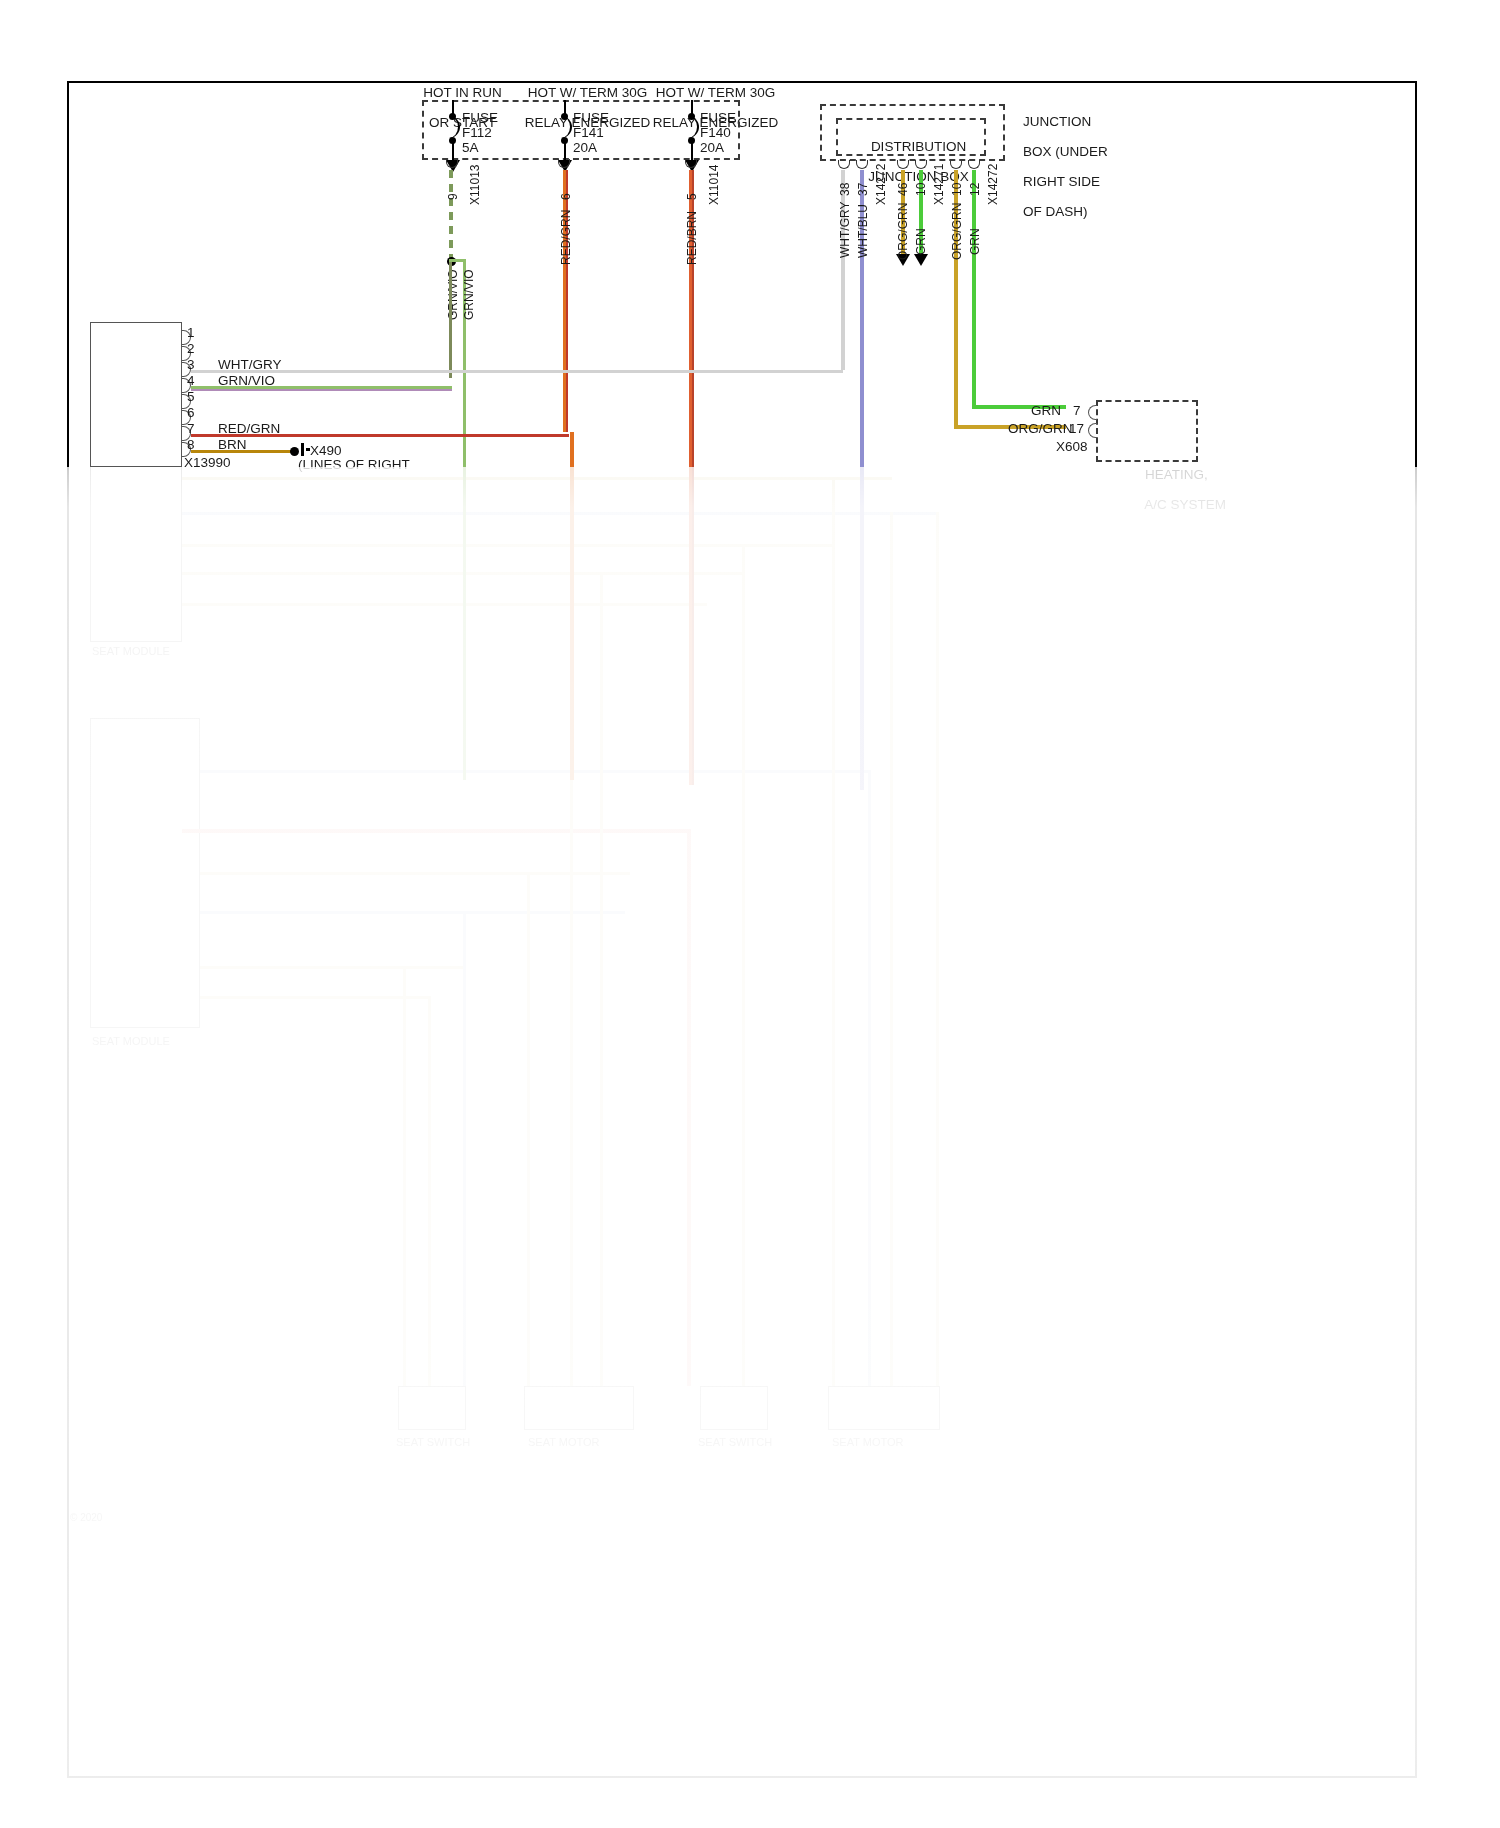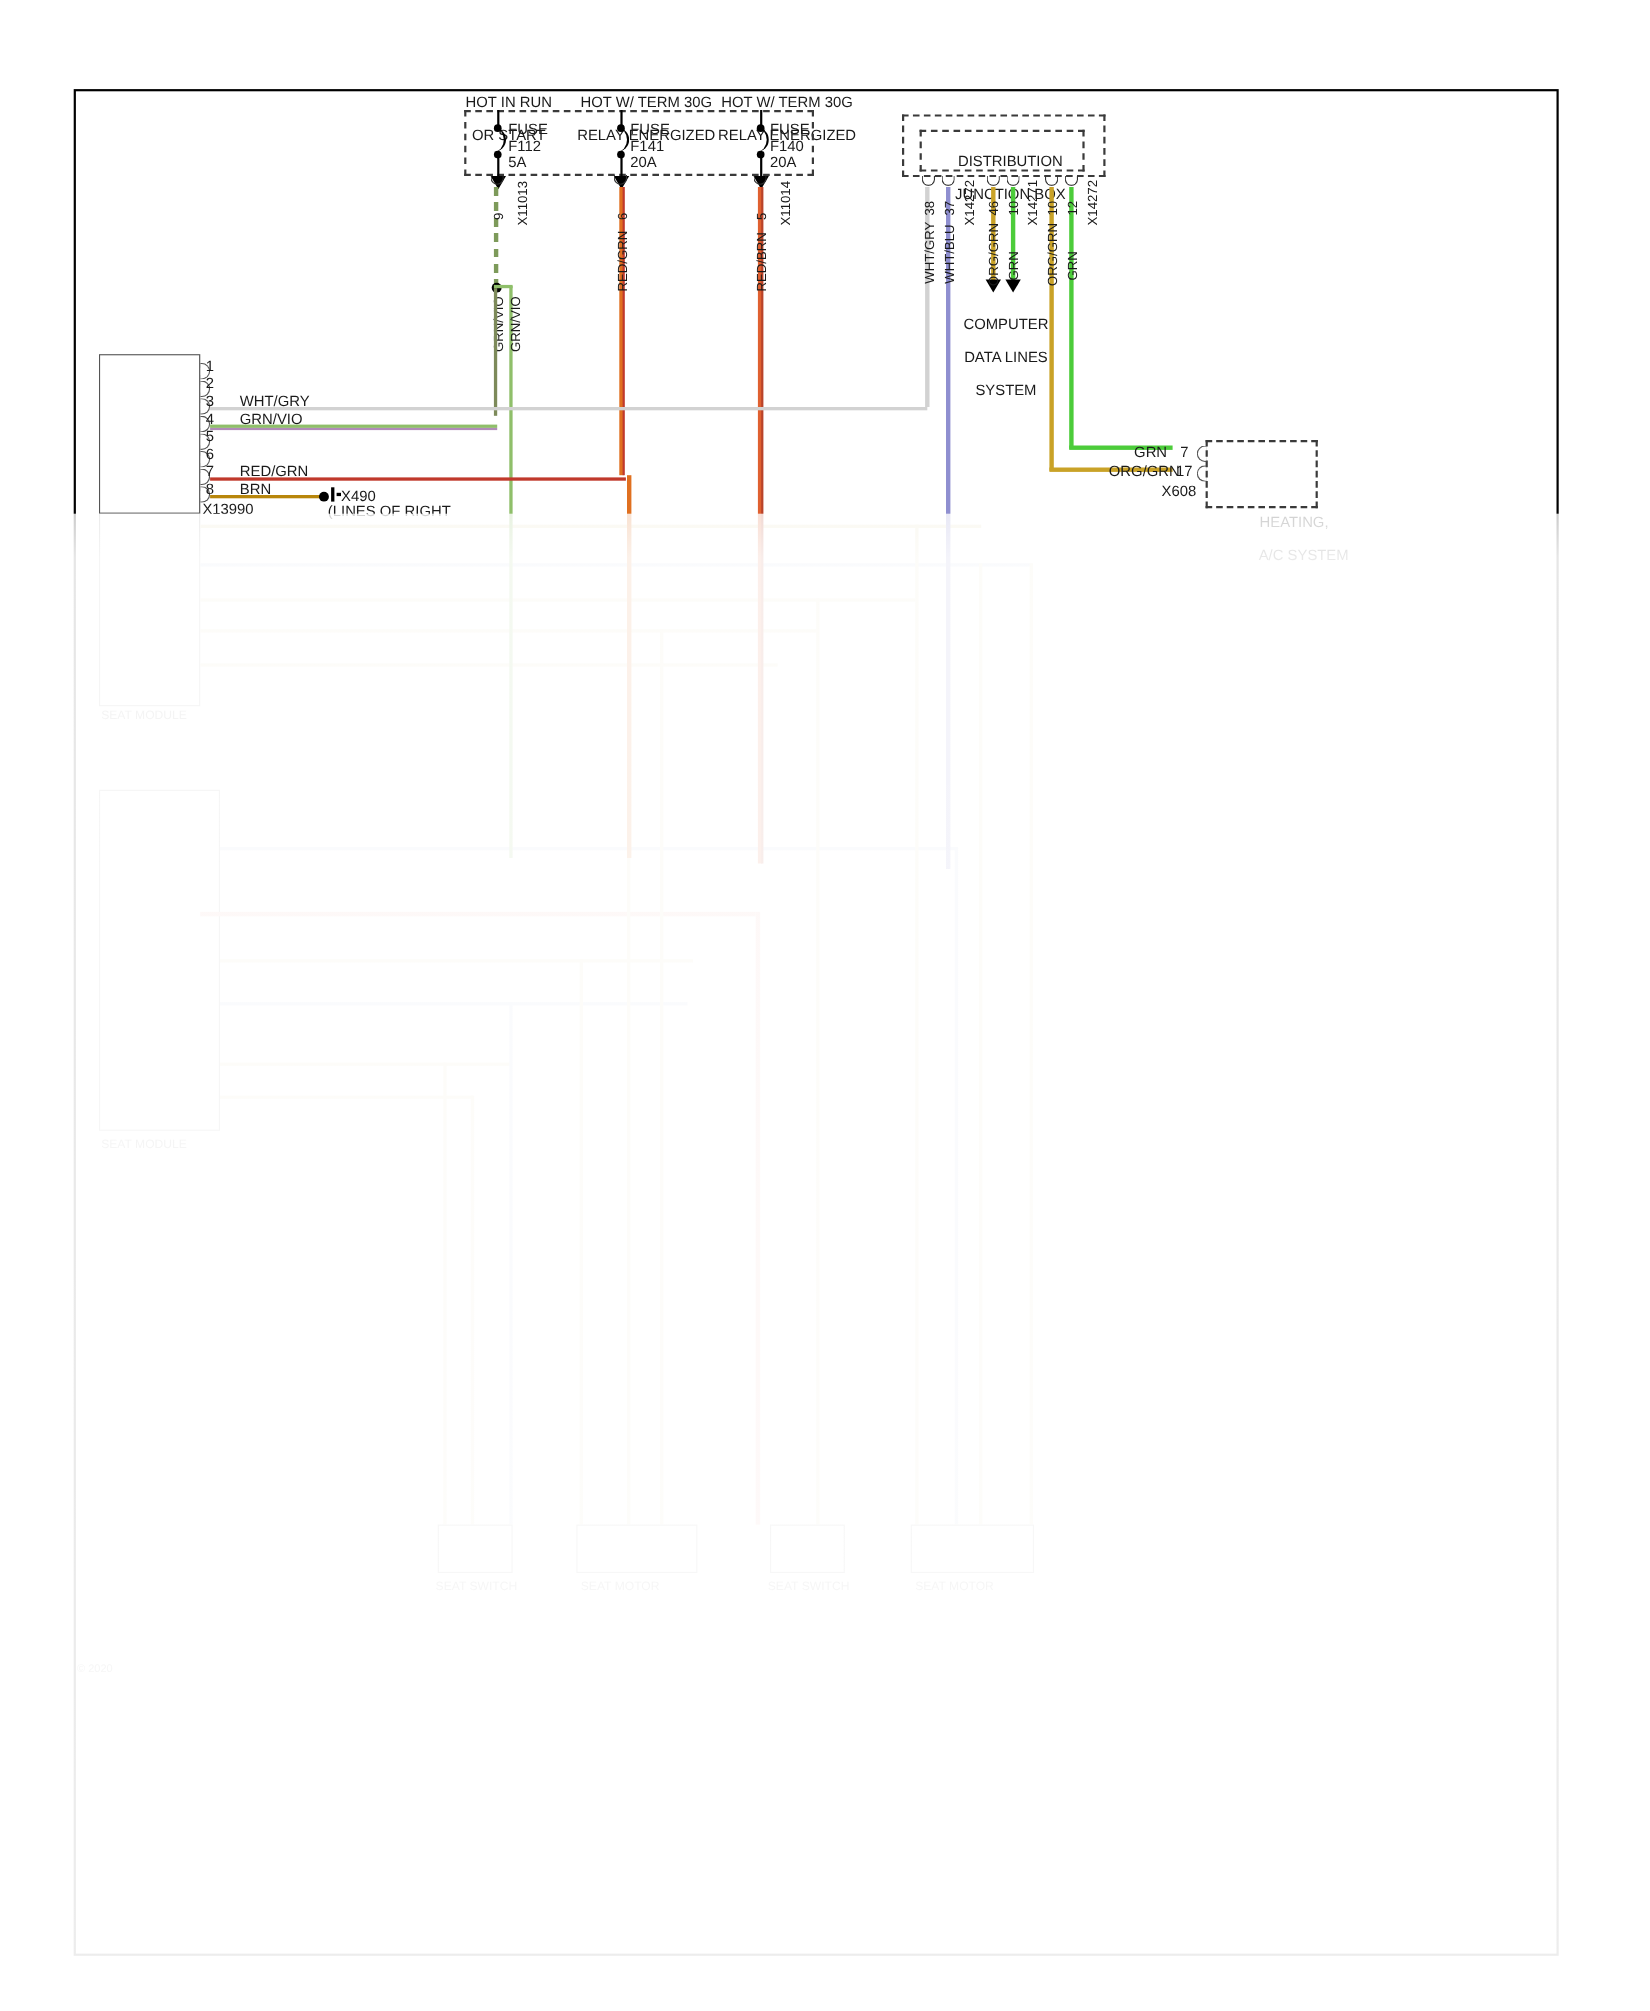--- a/index.html
+++ b/index.html
@@ -167,20 +167,26 @@
   <div class="entry-hook" style="left:446px;top:159px;"></div>
   <div class="entry-hook" style="left:558px;top:159px;"></div>
   <div class="entry-hook" style="left:685px;top:159px;"></div>
 
   <div class="dash-box" style="left:820px;top:104px;width:185px;height:57px;"></div>
   <div class="dash-box" style="left:836px;top:118px;width:150px;height:38px;"></div>
   <div class="lbl c" style="left:838px;top:124px;width:146px;">
     <span>DISTRIBUTION</span><br>
     <span>JUNCTION BOX</span>
   </div>
+  <div class="lbl" style="left:1008px;top:99px;width:90px;">
+    <span>JUNCTION</span><br>
+    <span>BOX (UNDER</span><br>
+    <span>RIGHT SIDE</span><br>
+    <span>OF DASH)</span>
+  </div>
 
   <div class="entry-hook" style="left:838px;top:160px;"></div>
   <div class="entry-hook" style="left:856px;top:160px;"></div>
   <div class="entry-hook" style="left:897px;top:160px;"></div>
   <div class="entry-hook" style="left:915px;top:160px;"></div>
   <div class="entry-hook" style="left:950px;top:160px;"></div>
   <div class="entry-hook" style="left:968px;top:160px;"></div>
 
   <div class="wire" style="left:449px;top:170px;width:4px;height:92px;
        background:repeating-linear-gradient(to bottom,#7d9a5a 0 8px,transparent 8px 14px);"></div>
@@ -222,25 +228,20 @@
   <div class="arrow-down" style="left:896px;top:254px;"></div>
   <div class="vlbl" style="left:896px;top:196px;font-size:12px;"><span>46</span></div>
   <div class="vlbl" style="left:896px;top:260px;font-size:12px;"><span>ORG/GRN</span></div>
 
   <div class="wire w-grn" style="left:919px;top:170px;width:4px;height:88px;"></div>
   <div class="arrow-down" style="left:914px;top:254px;"></div>
   <div class="vlbl" style="left:914px;top:196px;font-size:12px;"><span>10</span></div>
   <div class="vlbl" style="left:932px;top:205px;font-size:12px;"><span>X14271</span></div>
   <div class="vlbl" style="left:914px;top:255px;font-size:12px;"><span>GRN</span></div>
 
-  <div class="lbl c" style="left:852px;top:272px;width:110px;">
-    <span>COMPUTER</span><br>
-    <span>DATA LINES</span><br>
-    <span>SYSTEM</span>
-  </div>
 
   <div class="wire w-orggrn" style="left:954px;top:170px;width:4px;height:258px;"></div>
   <div class="wire w-orggrn" style="left:954px;top:425px;width:112px;height:4px;"></div>
   <div class="vlbl" style="left:950px;top:196px;font-size:12px;"><span>10</span></div>
   <div class="vlbl" style="left:950px;top:260px;font-size:12px;"><span>ORG/GRN</span></div>
 
   <div class="wire w-grn" style="left:972px;top:170px;width:4px;height:238px;"></div>
   <div class="wire w-grn" style="left:972px;top:405px;width:94px;height:4px;"></div>
   <div class="vlbl" style="left:968px;top:196px;font-size:12px;"><span>12</span></div>
   <div class="vlbl" style="left:986px;top:205px;font-size:12px;"><span>X14272</span></div>

